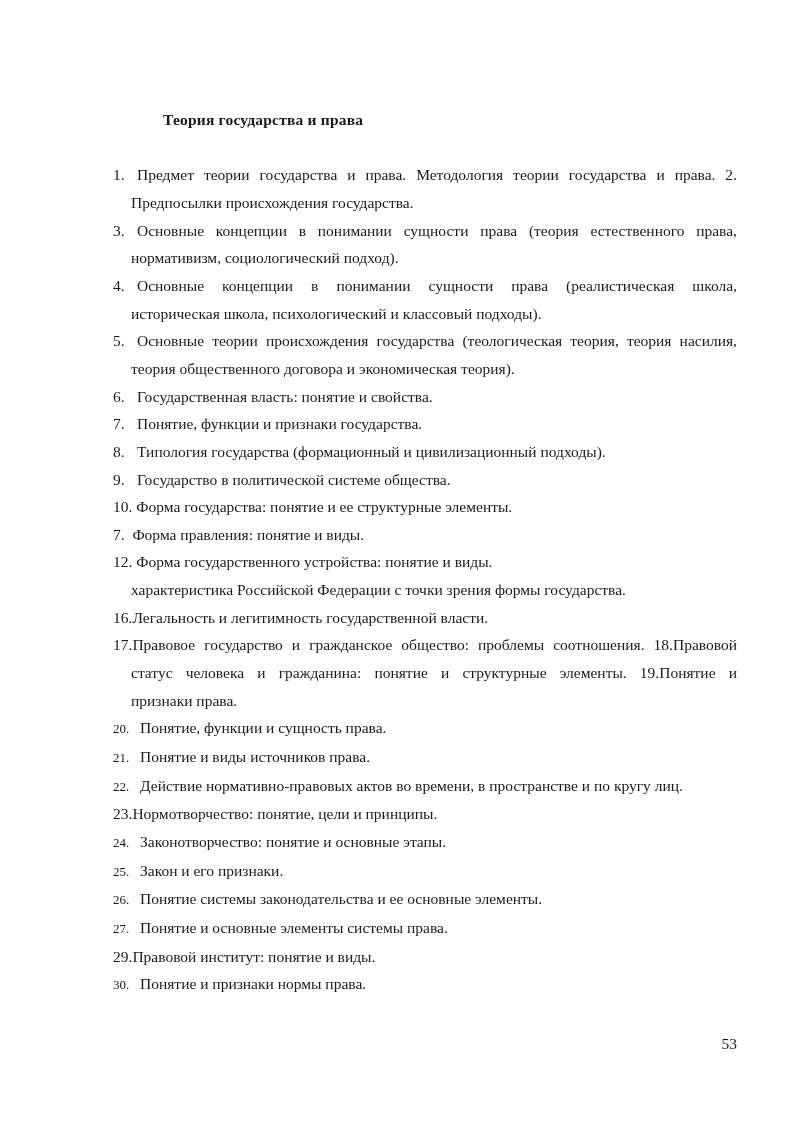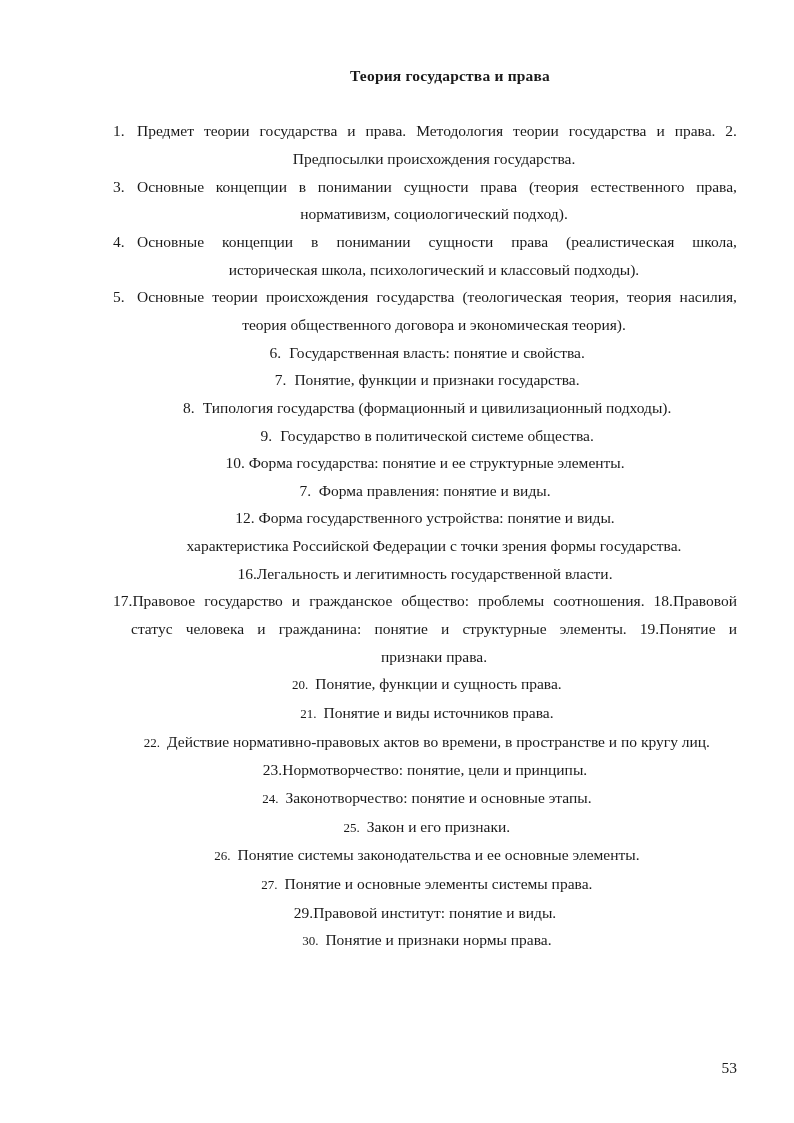--- a/index.html
+++ b/index.html
@@ -17,32 +17,33 @@
   }
 
   .content {
     margin-left: 113px;
     margin-right: 57px;
   }
 
   .title {
     font-size: 15.5px;
     font-weight: bold;
-    text-align: center;
+    text-align: left;
     padding-left: 50px;
     line-height: 27.65px;
     letter-spacing: 0.2px;
+    margin-top: 44px;
   }
 
   .spacer-line { height: 27.65px; }
 
   .line {
     font-size: 15.5px;
     line-height: 27.65px;
-    text-align: center;
+    text-align: left;
     white-space: normal;
   }
 
   .line.j {
     text-align: justify;
     text-align-last: justify;
     -moz-text-align-last: justify;
   }
 
   .line.cont {
@@ -55,21 +56,20 @@
   }
   .num.d1 { min-width: 24px; }
   .num.small { font-size: 13px; min-width: 27px; }
 
   .page-number {
     position: absolute;
     top: 1034px;
     right: 57px;
     font-size: 15.5px;
     line-height: 20px;
-    margin-top: 24px;
   }
 </style>
 </head>
 <body>
 
 <div class="page">
   <div class="content">
     <div class="title">Теория государства и права</div>
     <div class="spacer-line"></div>
     <div id="topic-list">

